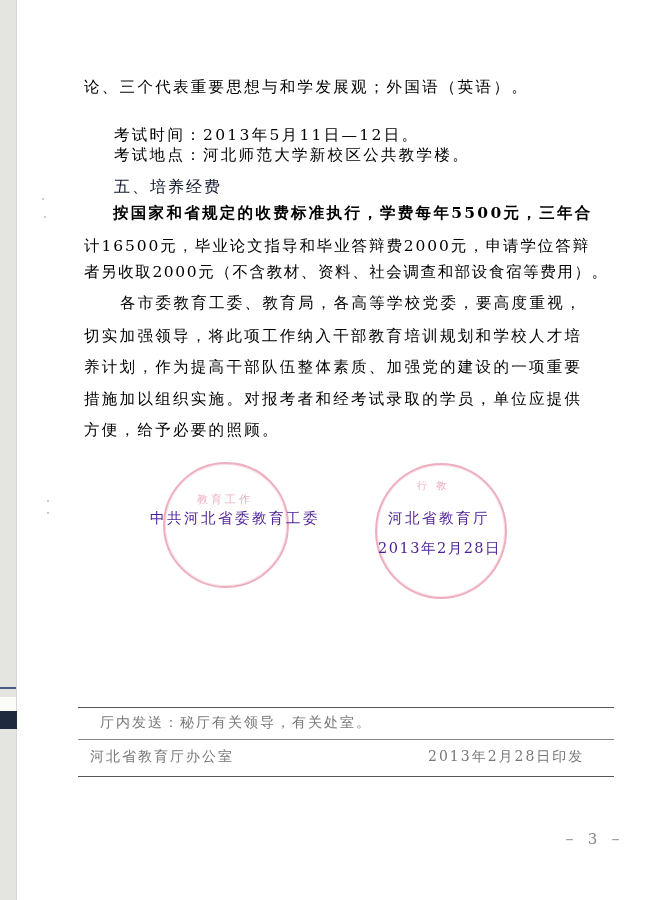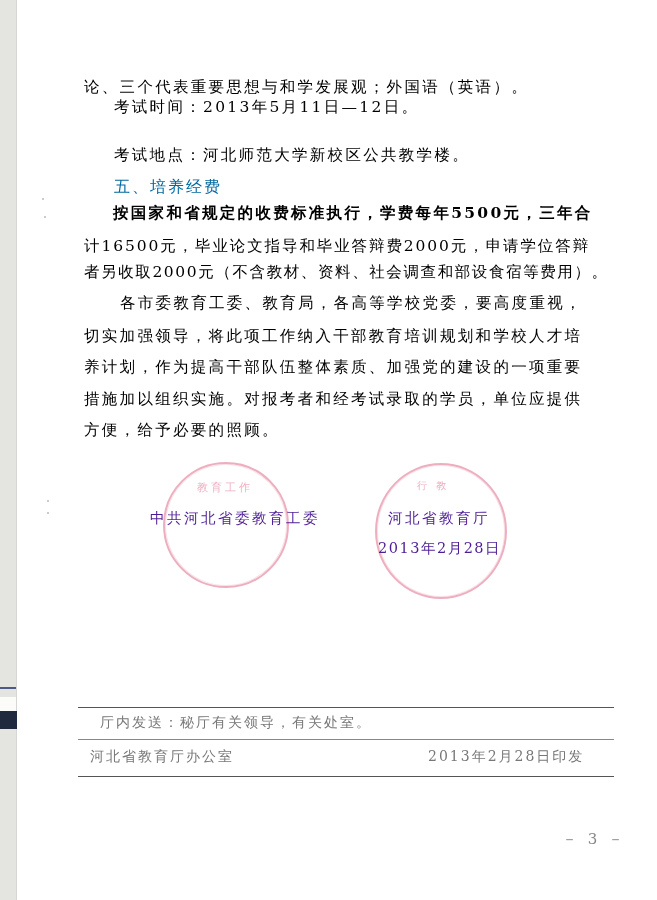--- a/index.html
+++ b/index.html
@@ -14,21 +14,21 @@
     background: #e4e5e0; border-right: 1px solid #d6d7d2;
   }
   .strip-line { position: absolute; left: 0; width: 16px; height: 2px; background: #4c5a86; top: 687px; }
   .strip-gap { position: absolute; left: 0; width: 16px; height: 14px; background: #fbfbf7; top: 697px; }
   .strip-bar { position: absolute; left: 0; width: 17px; height: 18px; background: #1f2a3e; top: 711px; }
 
   .line {
     position: absolute; font-size: 15.5px; letter-spacing: 2.3px; white-space: nowrap;
     color: #000000; line-height: 20px;
   }
-  .heading { color: #0369a1; font-size: 16px; letter-spacing: 2px; }
+  .heading { color: #0f172a; font-size: 16px; letter-spacing: 2px; }
 
   .stamp {
     position: absolute; border-radius: 50%;
     border: 2px solid rgba(222, 110, 140, 0.55);
     box-shadow: inset 0 0 0 1px rgba(230,140,165,0.25);
   }
   .stamp-1 { left: 163px; top: 462px; width: 122px; height: 122px; }
   .stamp-2 { left: 375px; top: 463px; width: 128px; height: 132px; }
   .stamp-inner-text {
     position: absolute; font-size: 11px; color: rgba(220,110,140,0.55); letter-spacing: 3px;
@@ -48,36 +48,36 @@
   <div class="strip-gap"></div>
   <div class="strip-bar"></div>
 </div>
 
 <div class="dot" style="left:42px;top:198px;"></div>
 <div class="dot" style="left:44px;top:216px;"></div>
 <div class="dot" style="left:47px;top:500px;"></div>
 <div class="dot" style="left:47px;top:512px;"></div>
 
 <div class="line" style="left:84px;top:77px;">论、三个代表重要思想与和学发展观；外国语（英语）。</div>
-<div class="line" style="left:114px;top:97px;">考试时间：2013年5月11日—12日。</div>
+<div class="line" style="left:114px;top:125px;">考试时间：2013年5月11日—12日。</div>
 <div class="line" style="left:114px;top:145px;">考试地点：河北师范大学新校区公共教学楼。</div>
 <div class="line heading" style="left:114px;top:177px;">五、培养经费</div>
 
 <div class="line" style="left:113px;top:203px;font-weight:bold;">按国家和省规定的收费标准执行，学费每年5500元，三年合</div>
 <div class="line" style="left:84px;top:236px;letter-spacing:1.9px;">计16500元，毕业论文指导和毕业答辩费2000元，申请学位答辩</div>
 <div class="line" style="left:84px;top:262px;letter-spacing:1.6px;">者另收取2000元（不含教材、资料、社会调查和部设食宿等费用）。</div>
 
 <div class="line" style="left:120px;top:293px;">各市委教育工委、教育局，各高等学校党委，要高度重视，</div>
 <div class="line" style="left:84px;top:326px;">切实加强领导，将此项工作纳入干部教育培训规划和学校人才培</div>
 <div class="line" style="left:84px;top:357px;">养计划，作为提高干部队伍整体素质、加强党的建设的一项重要</div>
 <div class="line" style="left:84px;top:389px;">措施加以组织实施。对报考者和经考试录取的学员，单位应提供</div>
 <div class="line" style="left:84px;top:420px;">方便，给予必要的照顾。</div>
 
 <div class="stamp stamp-1">
-  <div class="stamp-inner-text" style="left:32px;top:16px;">教育工作</div>
+  <div class="stamp-inner-text" style="left:32px;top:28px;">教育工作</div>
 </div>
 <div class="stamp stamp-2">
   <div class="stamp-inner-text" style="left:40px;top:14px;font-size:10px;">行 教</div>
 </div>
 
 <div class="signer" style="left:150px;top:509px;">中共河北省委教育工委</div>
 <div class="signer" style="left:388px;top:509px;">河北省教育厅</div>
 <div class="signer" style="left:378px;top:539px;letter-spacing:1.5px;">2013年2月28日</div>
 
 <div class="rule" style="left:78px;top:707px;width:536px;"></div>

